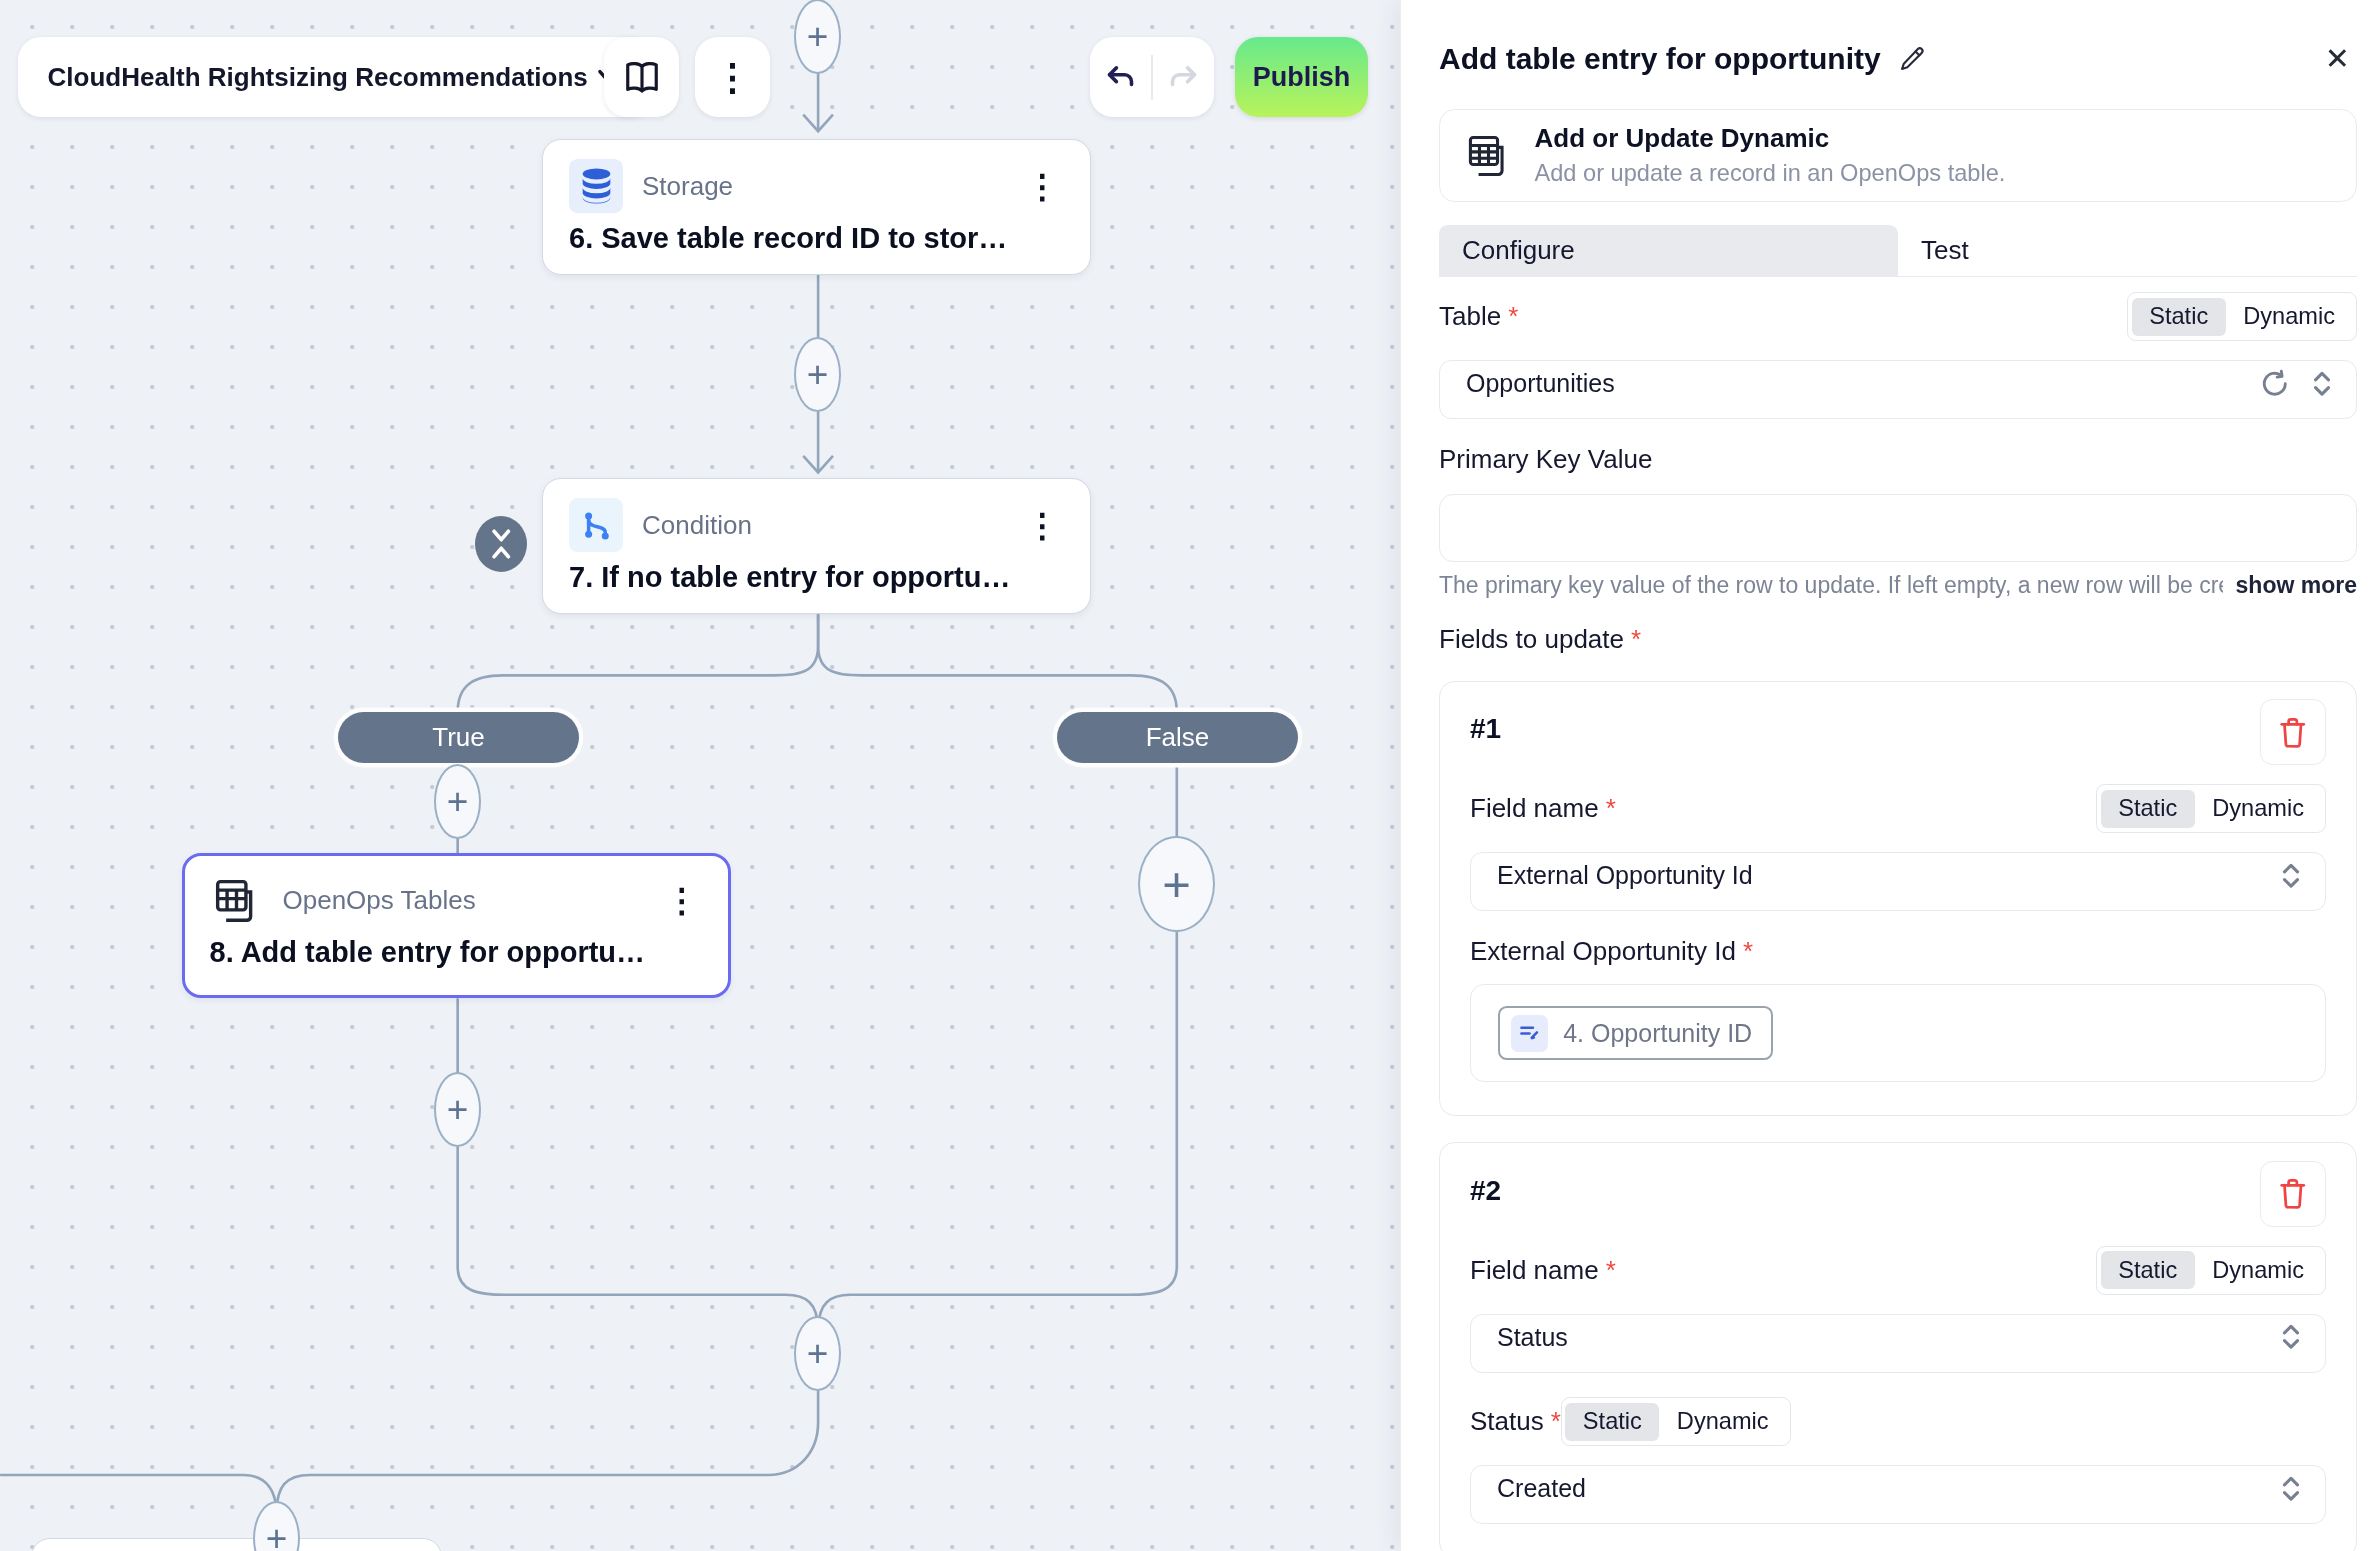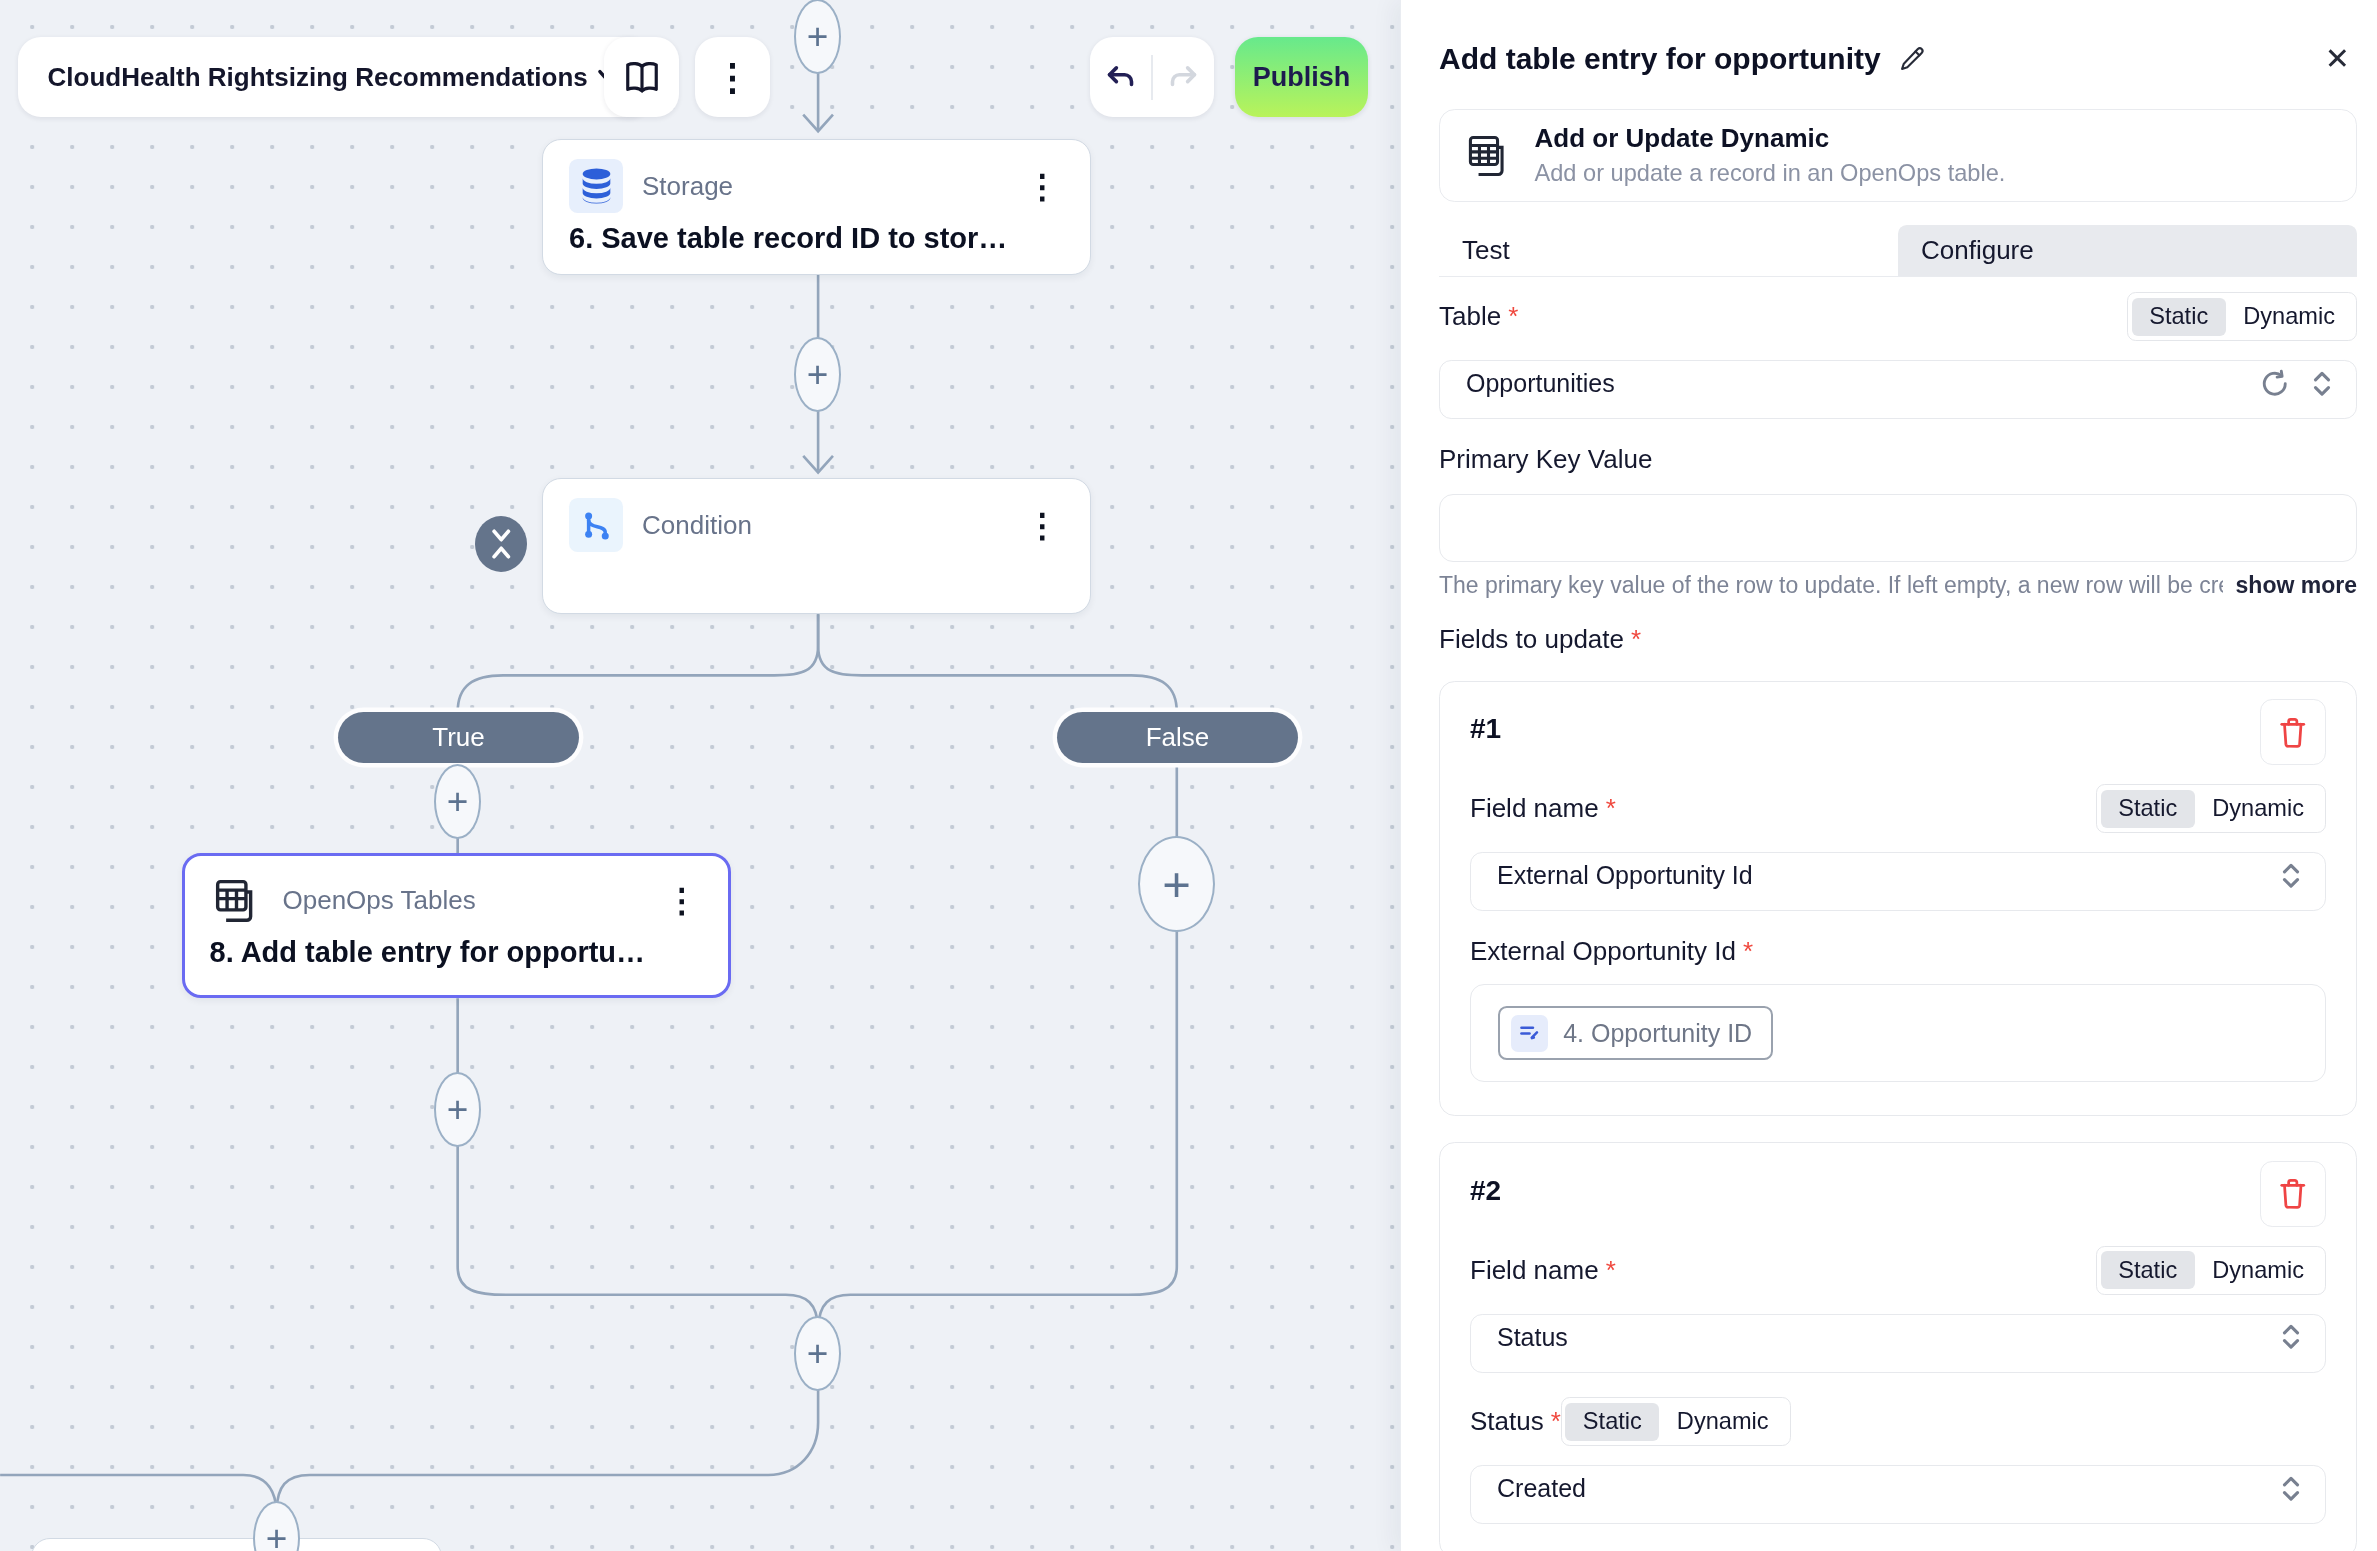--- a/index.html
+++ b/index.html
@@ -176,20 +176,21 @@
             <circle cx="5.5" cy="4.5" r="2" fill="#3d82f3" stroke="none"></circle>
             <circle cx="5.5" cy="15" r="2" fill="#3d82f3" stroke="none"></circle>
             <circle cx="15" cy="16" r="2" fill="#3d82f3" stroke="none"></circle>
             <path d="M5.5,6 L5.5,13"></path>
             <path d="M5.5,7 C5.5,12 15,9.5 15,14"></path>
           </svg>
       </span>
       <span class="node-appname">Condition</span>
       <span class="node-kebab">⋮</span>
     </div>
+    <div class="node-title">7. If no table entry for opportu…</div>
   </div>
 
   <div class="collapse-btn">
     <svg width="24.5" height="13" viewBox="0 0 20 11">
         <polyline points="4,2 10,9 16,2" fill="none" stroke="#ffffff" stroke-width="3.2" stroke-linecap="round" stroke-linejoin="round"></polyline>
       </svg>
     <svg width="24.5" height="13" viewBox="0 0 20 11">
         <polyline points="4,9 10,2 16,9" fill="none" stroke="#ffffff" stroke-width="3.2" stroke-linecap="round" stroke-linejoin="round"></polyline>
       </svg>
   </div>
@@ -272,22 +273,22 @@
         <rect x="3" y="3" width="15" height="15" rx="1.5" fill="#ffffff"></rect>
         <path d="M3,7.5 h15 M3,11 h15 M3,14.5 h15 M8,7.5 v10.5 M13,7.5 v10.5"></path>
       </svg>
     <div class="action-text">
       <span class="action-name">Add or Update Dynamic</span>
       <span class="action-desc">Add or update a record in an OpenOps table.</span>
     </div>
   </div>
 
   <div class="tabs">
+    <div class="tab active">Configure</div>
     <div class="tab">Test</div>
-    <div class="tab active">Configure</div>
   </div>
 
   <div class="field-row mt-tablerow">
     <span class="flabel"><span>Table</span><span class="req">*</span></span>
     <div class="toggle">
       <span class="toggle-opt selected">Static</span>
       <span class="toggle-opt">Dynamic</span>
     </div>
   </div>
   <div class="select">

